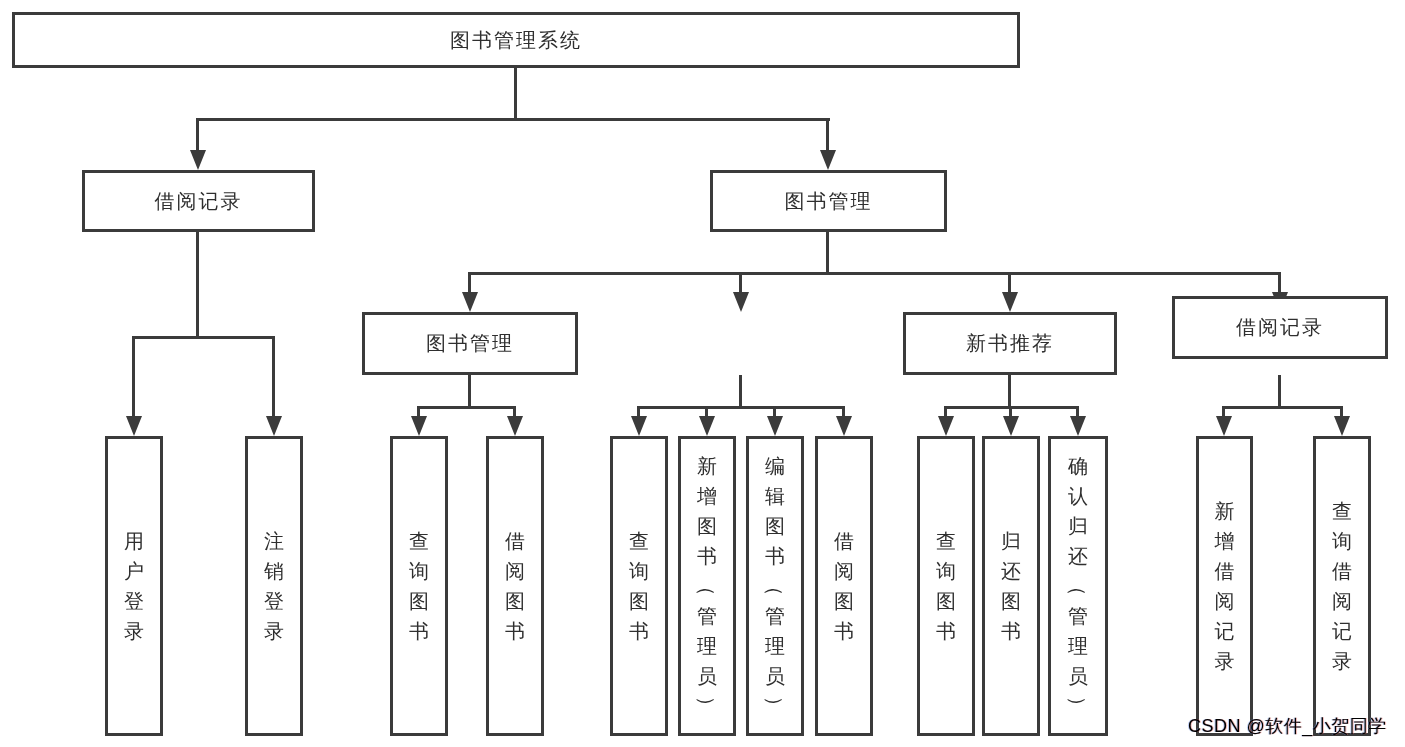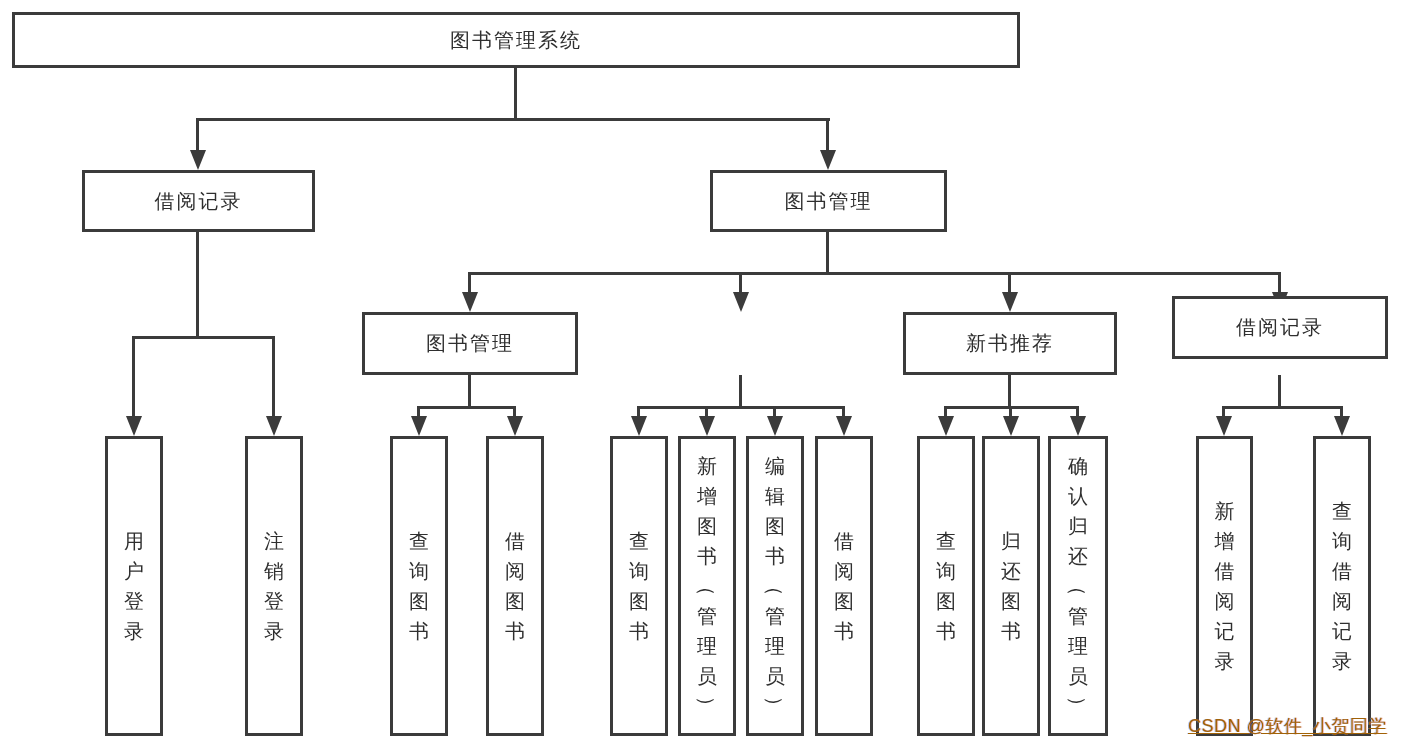--- a/index.html
+++ b/index.html
@@ -49,25 +49,24 @@
     border-left:8px solid transparent;
     border-right:8px solid transparent;
     border-top:20px solid var(--line);
   }
   
   .watermark{
     position:absolute;
     left:1188px;top:714px;
     font-size:18px;
     letter-spacing:.5px;
-    color:#a16207;
+    color:#000000;
     text-shadow:1px 0 rgba(233,110,110,.45),-1px 0 rgba(120,150,230,.45);
     white-space:nowrap;
     z-index:5;
-    text-decoration:underline;
   }
 </style>
 </head>
 <body>
 
 <div id="canvas">
 
   <div class="node h" style="left:12px;top:12px;width:1008px;height:56px">图书管理系统</div>
 
   <div class="vl" style="left:514px;top:68px;height:52px"></div>

